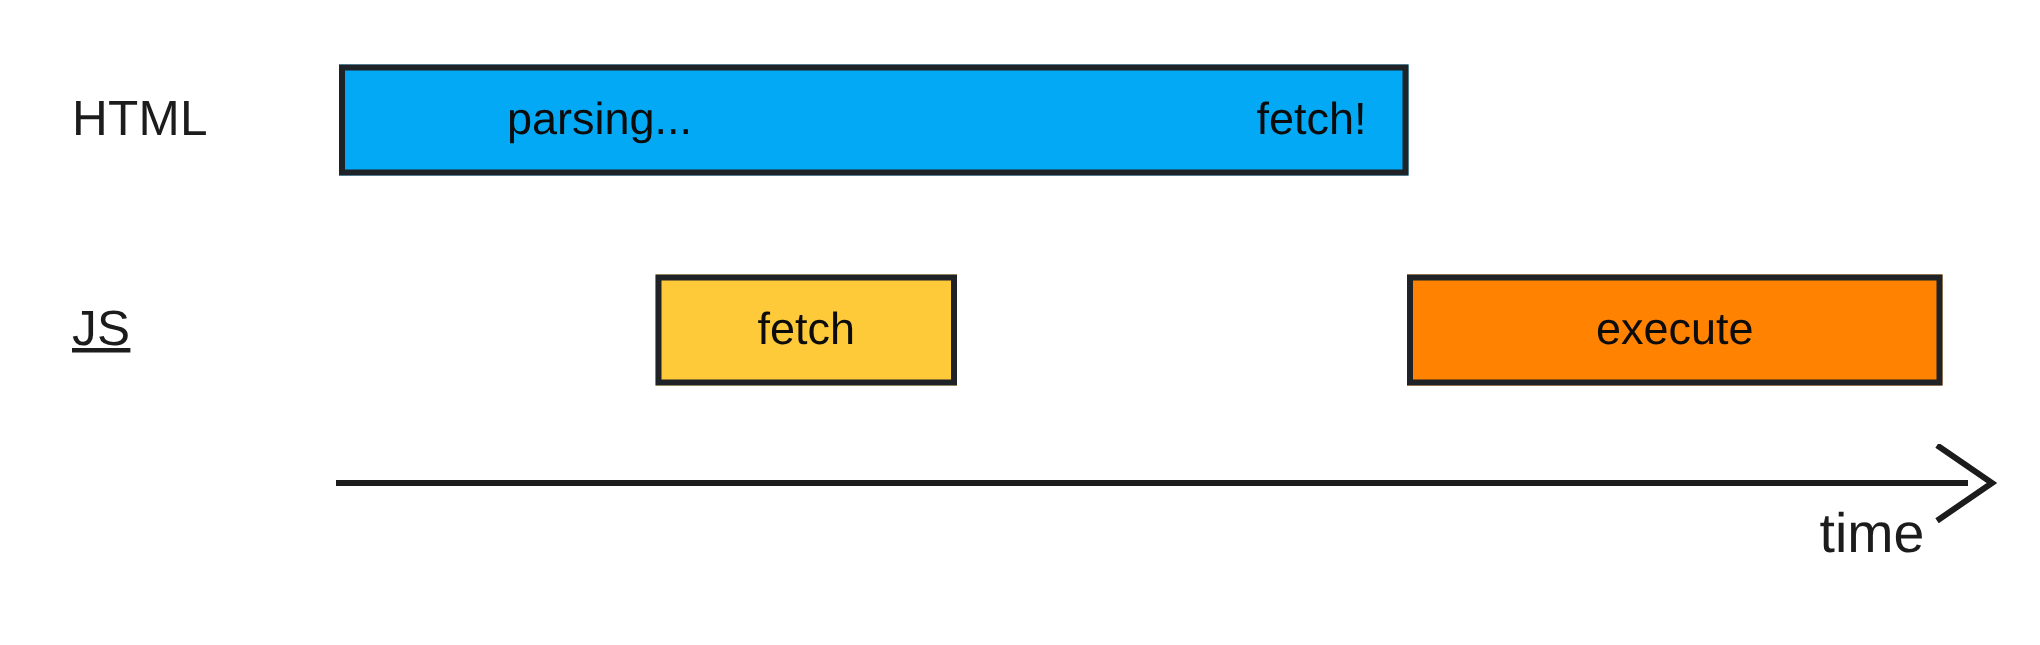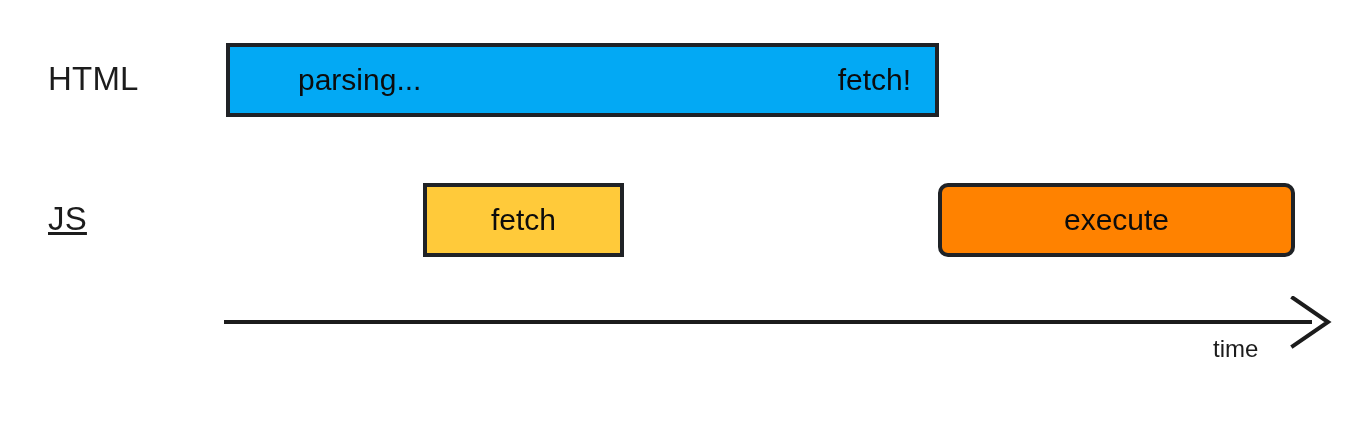--- a/index.html
+++ b/index.html
@@ -48,59 +48,58 @@
   }
 
   
   .bar-html {
     left: 226px;
     top: 43px;
     width: 713px;
     height: 74px;
     background: #03a9f4;
     justify-content: space-between;
-    padding: 0 24px 0 68px;
+    padding: 0 24px 0 108px;
   }
 
   
   .bar-fetch {
-    left: 423px;
+    left: 437px;
     top: 183px;
     width: 201px;
     height: 74px;
     background: #ffca3a;
     justify-content: center;
   }
 
   
   .bar-execute {
     left: 938px;
     top: 183px;
     width: 357px;
     height: 74px;
     background: #ff8200;
     justify-content: center;
-    border-radius: 10px;
   }
 
   
   .axis {
     position: absolute;
     left: 220px;
     top: 296px;
     width: 1115px;
     height: 54px;
   }
   .axis svg { display: block; }
 
   .axis-label {
     position: absolute;
     left: 1213px;
     top: 337px;
-    font-size: 24px;
+    font-size: 37px;
     line-height: 1;
     color: #1c1c1c;
     white-space: nowrap;
   }
 </style>
 </head>
 <body>
 
 <div id="canvas">
 

